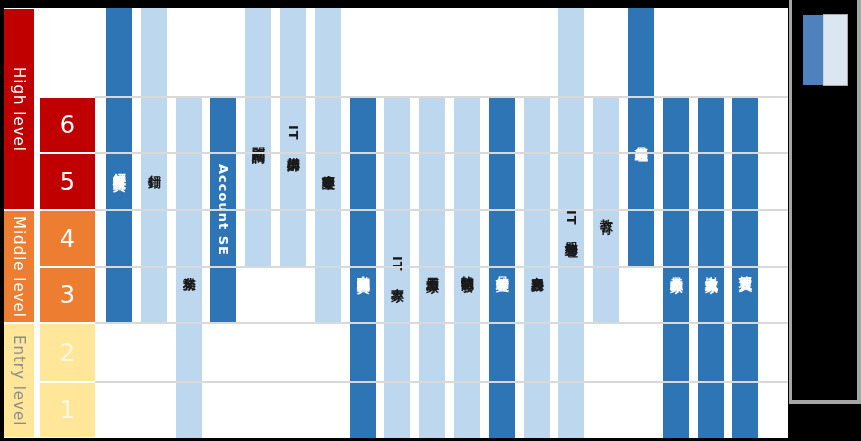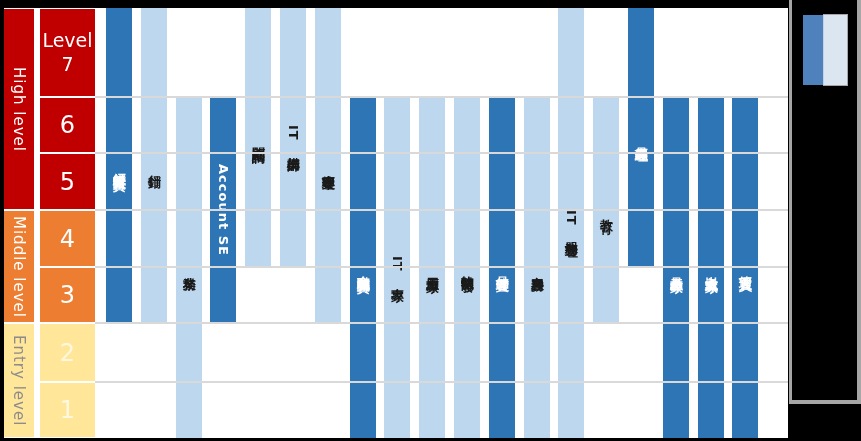--- a/index.html
+++ b/index.html
@@ -35,24 +35,20 @@
         <div class="group-label" style="color: rgb(255, 255, 255);">High level</div>
       </div>
       <div class="abs group-cell" style="left: 0px; width: 30px; top: 203px; height: 111px; background: rgb(237, 125, 49);">
         <div class="group-label" style="color: rgb(255, 255, 255);">Middle level</div>
       </div>
       <div class="abs group-cell" style="left: 0px; width: 30px; top: 316px; height: 113px; background: rgb(255, 230, 153);">
         <div class="group-label" style="color: rgb(140, 140, 140);">Entry level</div>
       </div>
     </div>
   <div id="level-col" class="abs" style="left:36px;top:0;width:55px;height:430px;">
-      <div class="abs level-cell level7-cell" style="left: 0px; width: 55px; top: 1px; height: 87px; background: rgb(192, 0, 0); color: rgb(255, 255, 255);">
-        <div>Level</div>
-        <div>7</div>
-      </div>
       <div class="abs level-cell" style="left: 0px; width: 55px; top: 90px; height: 54px; background: rgb(192, 0, 0); color: rgb(255, 255, 255);">
         <div>6</div>
       </div>
       <div class="abs level-cell" style="left: 0px; width: 55px; top: 146px; height: 55px; background: rgb(192, 0, 0); color: rgb(255, 255, 255);">
         <div>5</div>
       </div>
       <div class="abs level-cell" style="left: 0px; width: 55px; top: 203px; height: 55px; background: rgb(237, 125, 49); color: rgb(255, 255, 255);">
         <div>4</div>
       </div>
       <div class="abs level-cell" style="left: 0px; width: 55px; top: 260px; height: 54px; background: rgb(237, 125, 49); color: rgb(255, 255, 255);">

